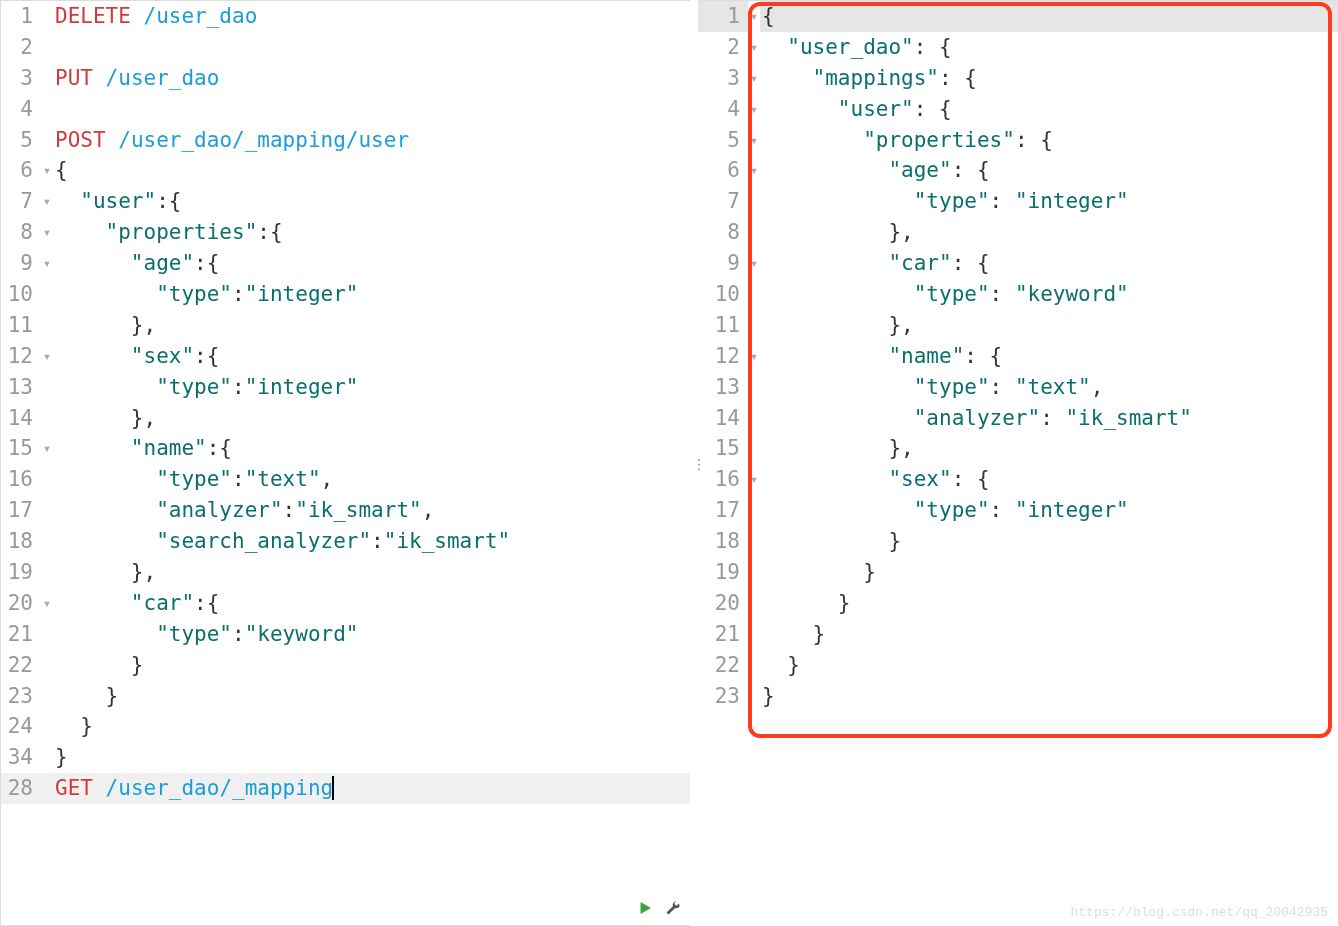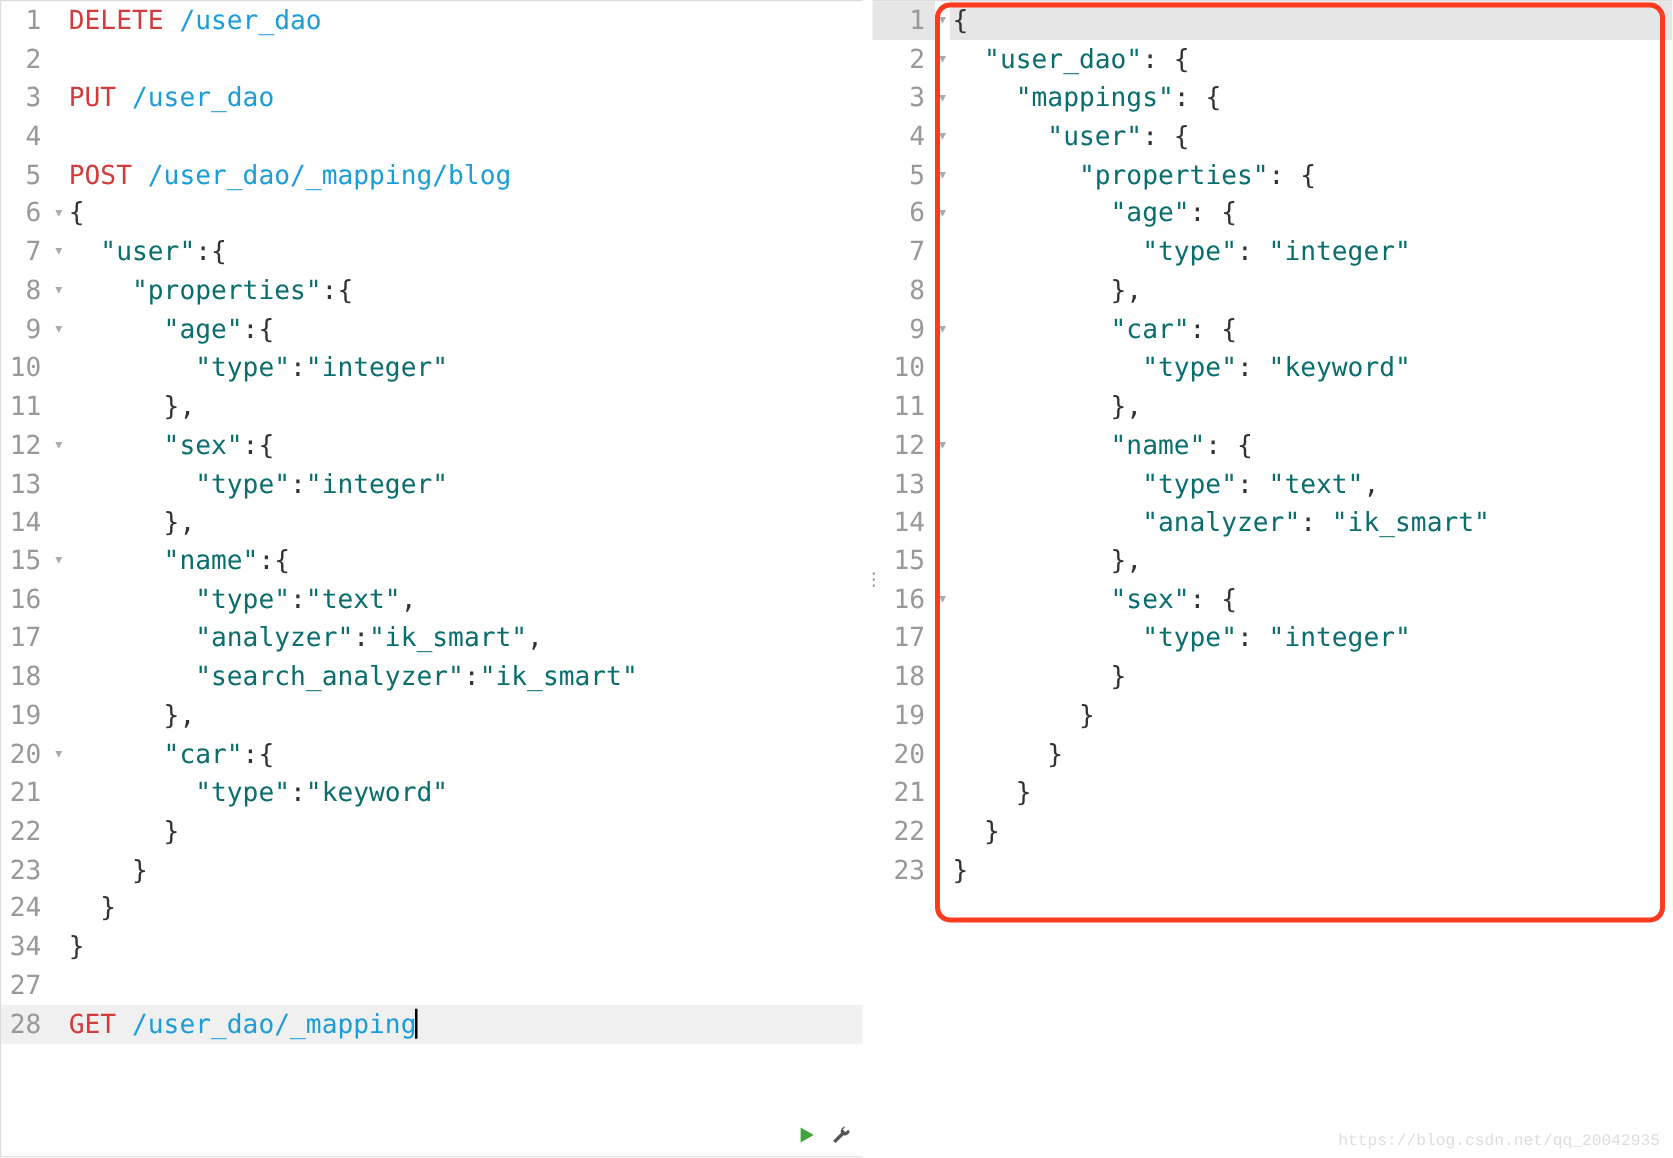--- a/index.html
+++ b/index.html
@@ -116,42 +116,41 @@
 </style>
 </head>
 <body>
 
 <div class="panel panel-left">
   <div id="left-lines">
       <div class="line"><div class="gutter">1</div><span class="fold empty">▾</span><div class="code-area"><span class="code-content"><span class="tok-method">DELETE</span><span> </span><span class="tok-path">/user_dao</span></span></div></div>
       <div class="line"><div class="gutter">2</div><span class="fold empty">▾</span><div class="code-area"><span class="code-content"></span></div></div>
       <div class="line"><div class="gutter">3</div><span class="fold empty">▾</span><div class="code-area"><span class="code-content"><span class="tok-method">PUT</span><span> </span><span class="tok-path">/user_dao</span></span></div></div>
       <div class="line"><div class="gutter">4</div><span class="fold empty">▾</span><div class="code-area"><span class="code-content"></span></div></div>
-      <div class="line"><div class="gutter">5</div><span class="fold empty">▾</span><div class="code-area"><span class="code-content"><span class="tok-method">POST</span><span> </span><span class="tok-path">/user_dao/_mapping/blog</span></span></div></div>
+      <div class="line"><div class="gutter">5</div><span class="fold empty">▾</span><div class="code-area"><span class="code-content"><span class="tok-method">POST</span><span> </span><span class="tok-path">/user_dao/_mapping/user</span></span></div></div>
       <div class="line"><div class="gutter">6</div><span class="fold">▾</span><div class="code-area"><span class="code-content"><span class="tok-punc">{</span></span></div></div>
       <div class="line"><div class="gutter">7</div><span class="fold">▾</span><div class="code-area"><span class="code-content"><span>  </span><span class="tok-key">"user"</span><span class="tok-punc">:{</span></span></div></div>
       <div class="line"><div class="gutter">8</div><span class="fold">▾</span><div class="code-area"><span class="code-content"><span>    </span><span class="tok-key">"properties"</span><span class="tok-punc">:{</span></span></div></div>
       <div class="line"><div class="gutter">9</div><span class="fold">▾</span><div class="code-area"><span class="code-content"><span>      </span><span class="tok-key">"age"</span><span class="tok-punc">:{</span></span></div></div>
       <div class="line"><div class="gutter">10</div><span class="fold empty">▾</span><div class="code-area"><span class="code-content"><span>        </span><span class="tok-key">"type"</span><span class="tok-punc">:</span><span class="tok-str">"integer"</span></span></div></div>
       <div class="line"><div class="gutter">11</div><span class="fold empty">▾</span><div class="code-area"><span class="code-content"><span>      </span><span class="tok-punc">},</span></span></div></div>
       <div class="line"><div class="gutter">12</div><span class="fold">▾</span><div class="code-area"><span class="code-content"><span>      </span><span class="tok-key">"sex"</span><span class="tok-punc">:{</span></span></div></div>
       <div class="line"><div class="gutter">13</div><span class="fold empty">▾</span><div class="code-area"><span class="code-content"><span>        </span><span class="tok-key">"type"</span><span class="tok-punc">:</span><span class="tok-str">"integer"</span></span></div></div>
       <div class="line"><div class="gutter">14</div><span class="fold empty">▾</span><div class="code-area"><span class="code-content"><span>      </span><span class="tok-punc">},</span></span></div></div>
       <div class="line"><div class="gutter">15</div><span class="fold">▾</span><div class="code-area"><span class="code-content"><span>      </span><span class="tok-key">"name"</span><span class="tok-punc">:{</span></span></div></div>
       <div class="line"><div class="gutter">16</div><span class="fold empty">▾</span><div class="code-area"><span class="code-content"><span>        </span><span class="tok-key">"type"</span><span class="tok-punc">:</span><span class="tok-str">"text"</span><span class="tok-punc">,</span></span></div></div>
       <div class="line"><div class="gutter">17</div><span class="fold empty">▾</span><div class="code-area"><span class="code-content"><span>        </span><span class="tok-key">"analyzer"</span><span class="tok-punc">:</span><span class="tok-str">"ik_smart"</span><span class="tok-punc">,</span></span></div></div>
       <div class="line"><div class="gutter">18</div><span class="fold empty">▾</span><div class="code-area"><span class="code-content"><span>        </span><span class="tok-key">"search_analyzer"</span><span class="tok-punc">:</span><span class="tok-str">"ik_smart"</span></span></div></div>
       <div class="line"><div class="gutter">19</div><span class="fold empty">▾</span><div class="code-area"><span class="code-content"><span>      </span><span class="tok-punc">},</span></span></div></div>
       <div class="line"><div class="gutter">20</div><span class="fold">▾</span><div class="code-area"><span class="code-content"><span>      </span><span class="tok-key">"car"</span><span class="tok-punc">:{</span></span></div></div>
       <div class="line"><div class="gutter">21</div><span class="fold empty">▾</span><div class="code-area"><span class="code-content"><span>        </span><span class="tok-key">"type"</span><span class="tok-punc">:</span><span class="tok-str">"keyword"</span></span></div></div>
       <div class="line"><div class="gutter">22</div><span class="fold empty">▾</span><div class="code-area"><span class="code-content"><span>      </span><span class="tok-punc">}</span></span></div></div>
       <div class="line"><div class="gutter">23</div><span class="fold empty">▾</span><div class="code-area"><span class="code-content"><span>    </span><span class="tok-punc">}</span></span></div></div>
       <div class="line"><div class="gutter">24</div><span class="fold empty">▾</span><div class="code-area"><span class="code-content"><span>  </span><span class="tok-punc">}</span></span></div></div>
       <div class="line"><div class="gutter">34</div><span class="fold empty">▾</span><div class="code-area"><span class="code-content"><span class="tok-punc">}</span></span></div></div>
-      <div class="line"><div class="gutter">27</div><span class="fold empty">▾</span><div class="code-area"><span class="code-content"></span></div></div>
       <div class="line active-left"><div class="gutter">28</div><span class="fold empty">▾</span><div class="code-area"><span class="code-content"><span class="tok-method">GET</span><span> </span><span class="tok-path">/user_dao/_mapping</span><span class="cursor"></span></span></div></div>
     </div>
   <div class="actions">
     <span class="play-icon">
       <svg viewBox="0 0 24 24">
           <path d="M6 4 L20 12 L6 20 Z" fill="#3fa33f"></path>
         </svg>
     </span>
     <span class="wrench-icon">
       <svg viewBox="0 0 24 24">

